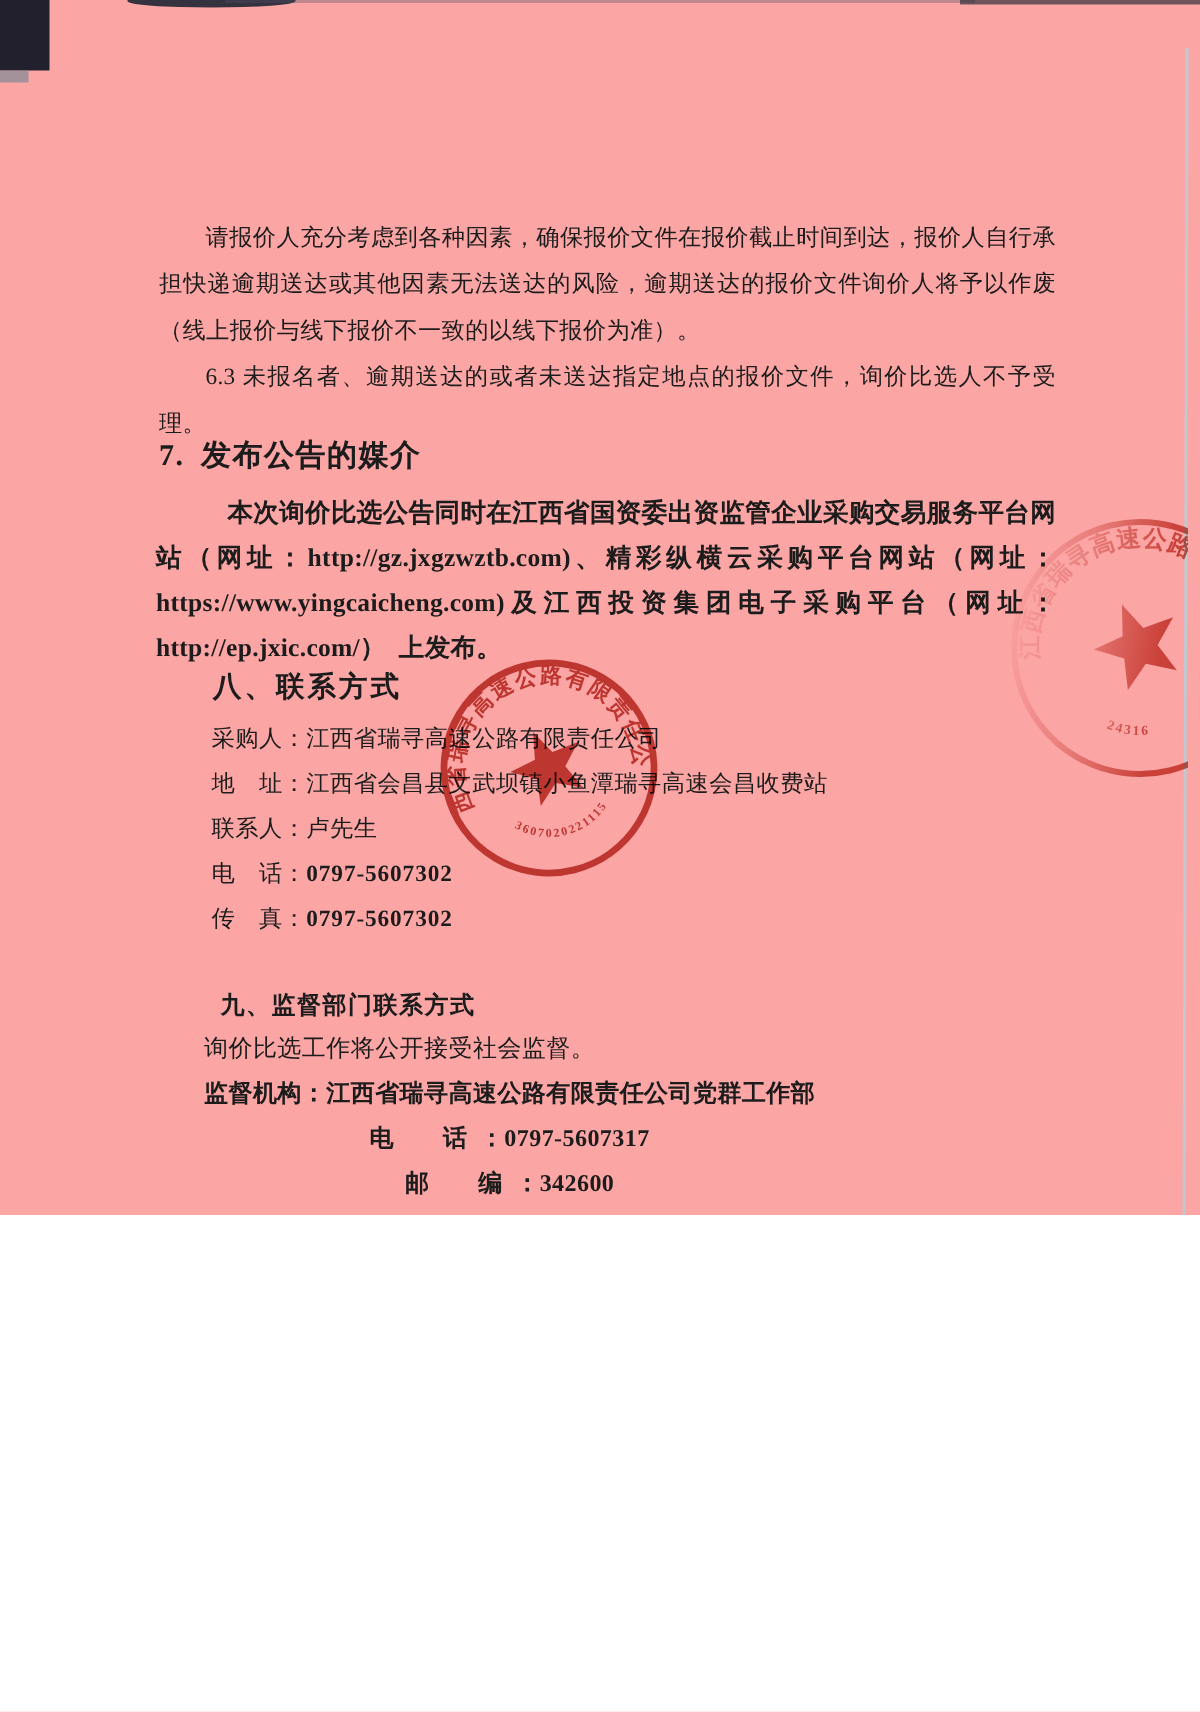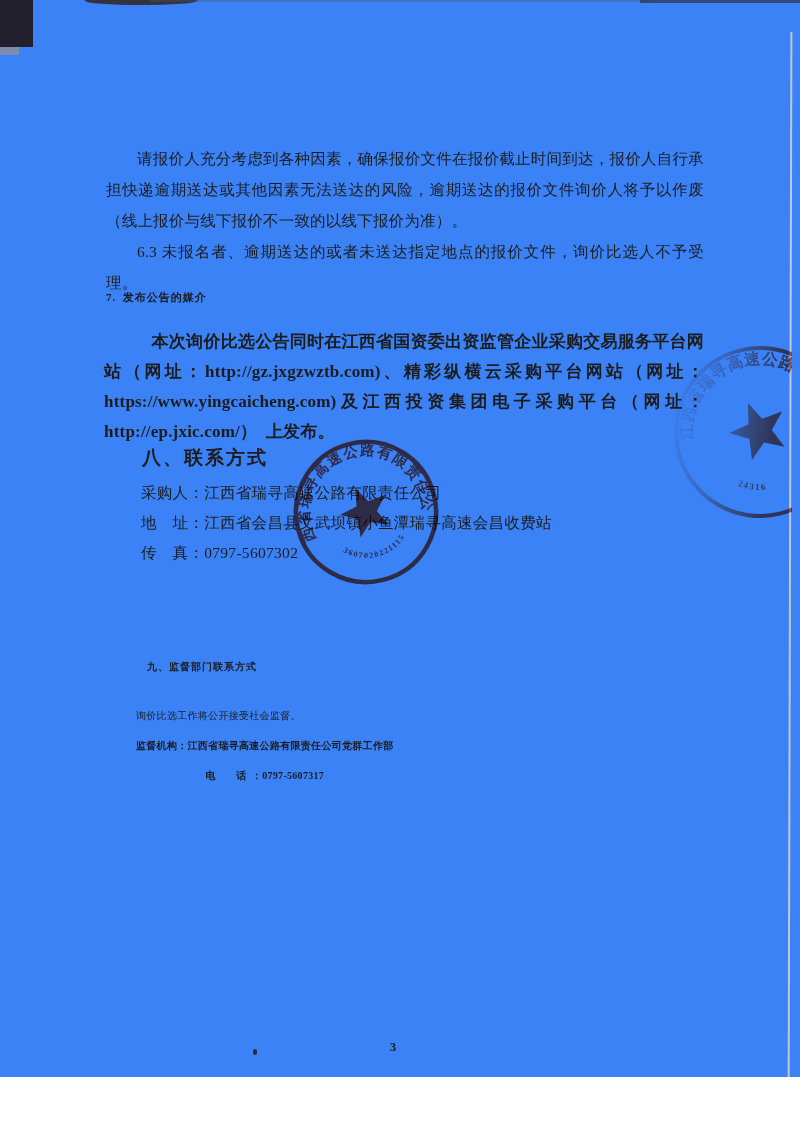--- a/index.html
+++ b/index.html
@@ -1,34 +1,34 @@
 <!DOCTYPE html>
 <html><head>
 <meta charset="utf-8">
 <style>
   html,body{margin:0;padding:0;background:#ffffff;}
   .page{
-    position:relative;width:800px;height:1077px;margin:0 auto;
-    background:#3b82f6;overflow:hidden;
+    position:relative;width:800px;height:810px;margin:0 auto;
+    background:#fca5a5;overflow:hidden;
     font-family:"Liberation Serif","DejaVu Serif",serif;
     color:#1c1c1c;
   }
   
   .txt{position:absolute;}
   .para p{margin:0;text-indent:2em;text-align:justify;text-justify:inter-character;}
   .p-delivery{left:106px;top:143px;width:598px;font-size:15.5px;line-height:31px;letter-spacing:.2px;}
-  .h7{left:106px;top:290px;font-size:11px;font-weight:700;letter-spacing:1px;}
+  .h7{left:106px;top:290px;font-size:20px;font-weight:700;letter-spacing:1px;}
   .p7{left:104px;top:327px;width:600px;font-size:17px;line-height:30px;letter-spacing:.2px;font-weight:bold;}
   .p7 p{text-indent:2.8em;}
   .h8{left:142px;top:445px;font-size:19px;font-weight:700;letter-spacing:2px;}
   .sec8{left:141px;top:478px;font-size:15.5px;line-height:30px;letter-spacing:.3px;}
   .sec8 .row{height:30px;}
   .sec8 .row:nth-child(4) .val,.sec8 .row:nth-child(5) .val{font-weight:700;letter-spacing:.6px;}
-  .h9{left:147px;top:660px;font-size:10px;font-weight:700;letter-spacing:1px;}
-  .sec9{left:136px;top:701px;font-size:10px;line-height:30px;letter-spacing:.3px;}
+  .h9{left:147px;top:660px;font-size:16px;font-weight:700;letter-spacing:1px;}
+  .sec9{left:136px;top:685px;font-size:16px;line-height:30px;letter-spacing:.3px;}
   .sec9 .row{height:30px;font-weight:700;text-align:center;}
   .sec9 .intro{height:30px;font-weight:400;}
   .pagenum{left:386px;top:1039px;width:14px;text-align:center;font-size:13px;font-weight:700;}
   
   .stamp{position:absolute;mix-blend-mode:multiply;opacity:.85;}
   .stamp-main{left:281px;top:427px;}
   .stamp-edge{left:674px;top:344px;}
   .seal-arc{font-family:"Liberation Serif","DejaVu Serif",serif;font-weight:700;}
   
   .art{position:absolute;}
@@ -81,32 +81,41 @@
 
   <div class="txt h8">八、联系方式</div>
   <div class="txt sec8">
     <div class="row">
       <span class="lbl">采购人：</span><span class="val">江西省瑞寻高速公路有限责任公司</span>
     </div>
     <div class="row">
       <span class="lbl">地　址：</span><span class="val">江西省会昌县文武坝镇小鱼潭瑞寻高速会昌收费站</span>
     </div>
     <div class="row">
+      <span class="lbl">联系人：</span><span class="val">卢先生</span>
+    </div>
+    <div class="row">
+      <span class="lbl">电　话：</span><span class="val">0797-5607302</span>
+    </div>
+    <div class="row">
       <span class="lbl">传　真：</span><span class="val">0797-5607302</span>
     </div>
   </div>
 
   <div class="txt h9">九、监督部门联系方式</div>
   <div class="txt sec9">
     <div class="intro">询价比选工作将公开接受社会监督。</div>
     <div class="row">
       <span class="lbl">监督机构：</span><span class="val">江西省瑞寻高速公路有限责任公司党群工作部</span>
     </div>
     <div class="row">
       <span class="lbl">电　　话 ：</span><span class="val">0797-5607317</span>
+    </div>
+    <div class="row">
+      <span class="lbl">邮　　编 ：</span><span class="val">342600</span>
     </div>
   </div>
 
   <svg class="stamp stamp-main" width="170" height="170" viewBox="0 0 170 170">
     <g transform="rotate(-14 85 85)">
       <circle cx="85" cy="85" r="70" fill="none" stroke-width="4.5" stroke="#b5342a"></circle>
       <path id="sealArcMain" d="M 31.4 104.5 A 57 57 0 1 1 138.6 104.5" fill="none"></path>
       <path id="sealSerMain" d="M 47.3 111.4 A 46 46 0 0 0 122.7 111.4" fill="none"></path>
       <text class="seal-arc" font-size="14.5" letter-spacing="1.5" fill="#b5342a">
         <textPath href="#sealArcMain" startOffset="50%" text-anchor="middle">江西省瑞寻高速公路有限责任公司</textPath>

